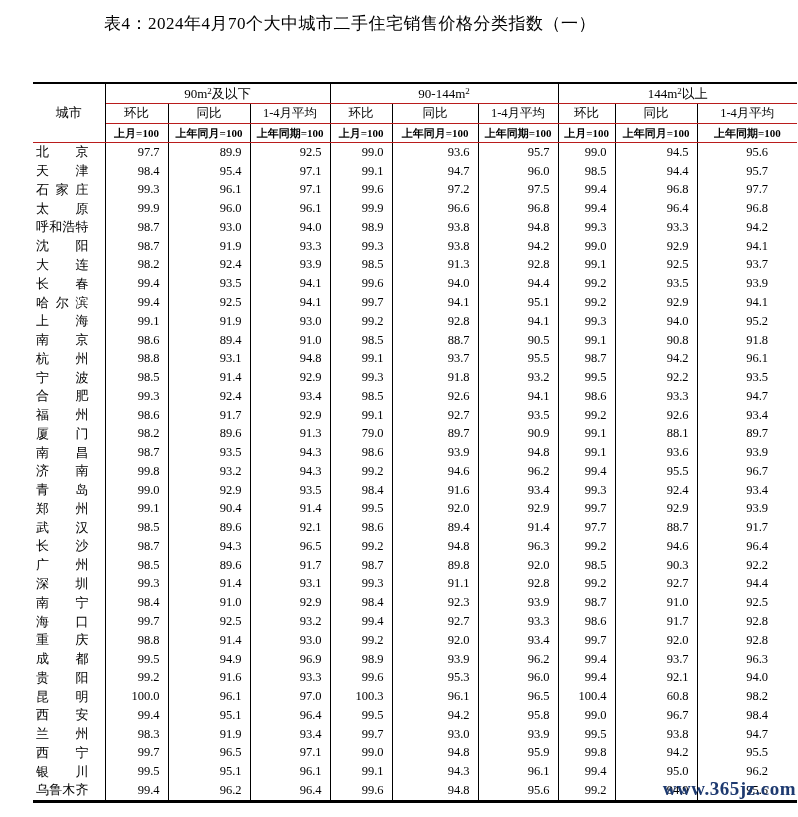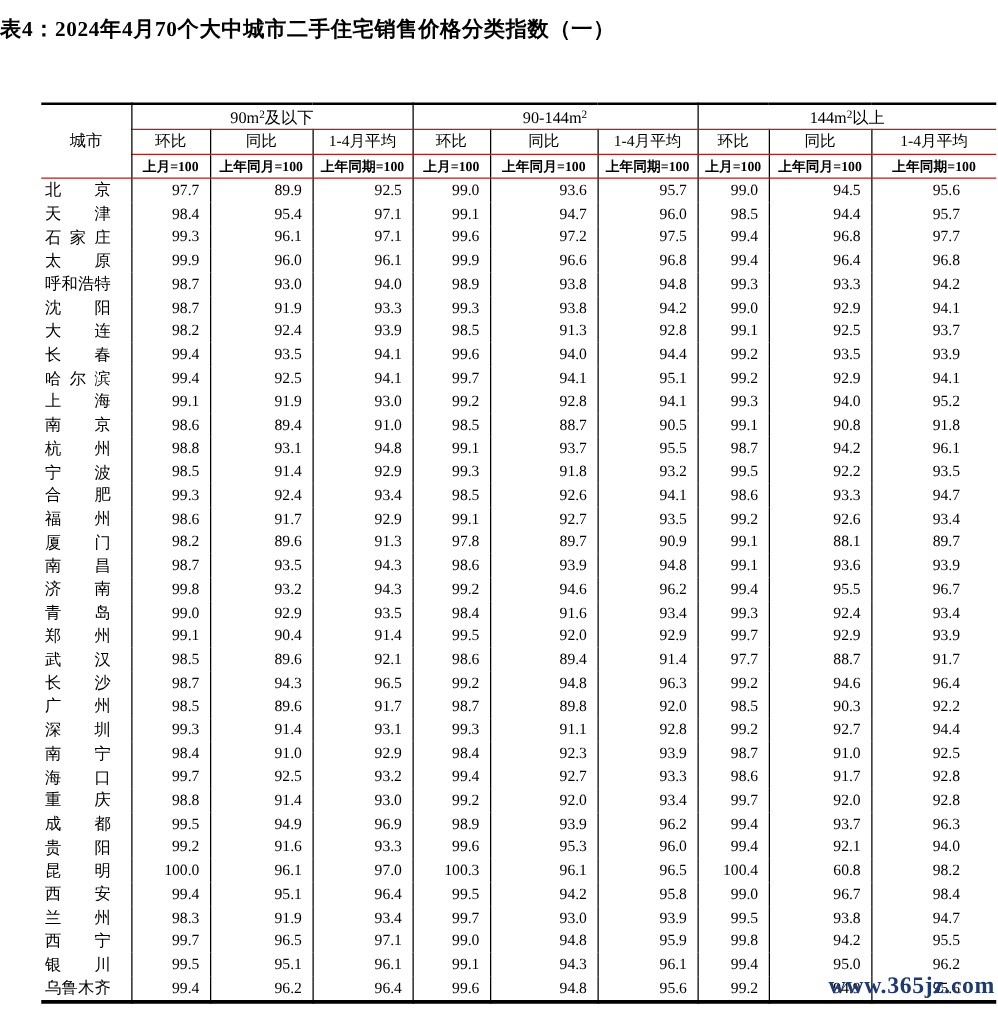--- a/index.html
+++ b/index.html
@@ -10,23 +10,23 @@
     background: #ffffff;
     color: #000;
     font-family: "Liberation Serif", "DejaVu Serif", serif;
     overflow: hidden;
   }
   .title {
     position: absolute;
     top: 12px;
     left: 0;
     width: 700px;
-    text-align: left;
+    text-align: center;
     font-size: 17px;
-    font-weight: bold;
+    font-weight: normal;
     letter-spacing: 0.5px;
   }
   table.idx {
     position: absolute;
     top: 82px;
     left: 33px;
     width: 764px;
     border-collapse: collapse;
     table-layout: fixed;
     border-top: 2px solid #000;
@@ -307,21 +307,21 @@
           <td class="num">93.5</td>
           <td class="num">99.2</td>
           <td class="num">92.6</td>
           <td class="num last">93.4</td>
         </tr>
         <tr>
           <td class="city">厦门</td>
           <td class="num">98.2</td>
           <td class="num">89.6</td>
           <td class="num">91.3</td>
-          <td class="num">97.8</td>
+          <td class="num">79.0</td>
           <td class="num">89.7</td>
           <td class="num">90.9</td>
           <td class="num">99.1</td>
           <td class="num">88.1</td>
           <td class="num last">89.7</td>
         </tr>
         <tr>
           <td class="city">南昌</td>
           <td class="num">98.7</td>
           <td class="num">93.5</td>

